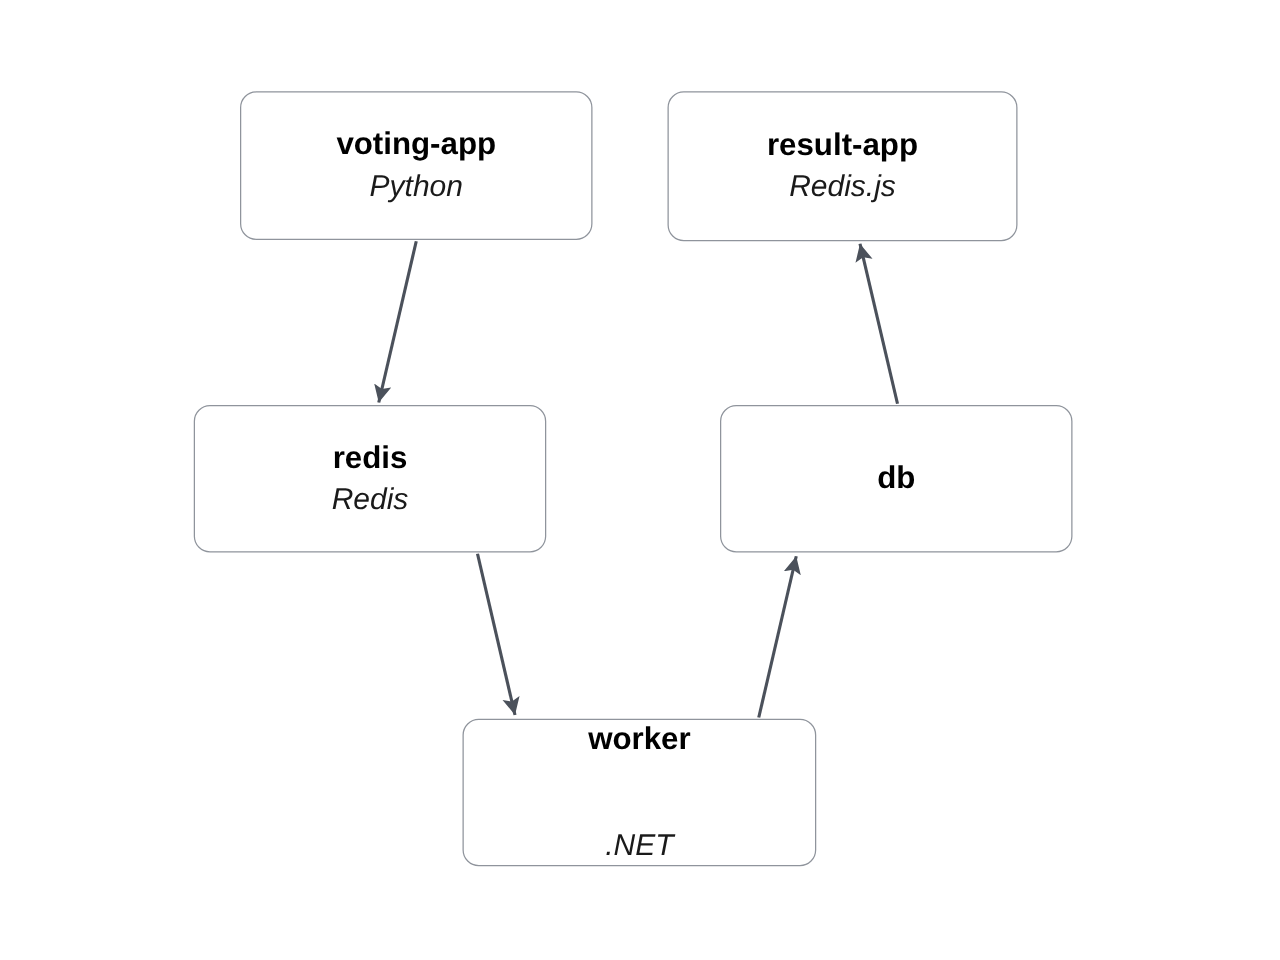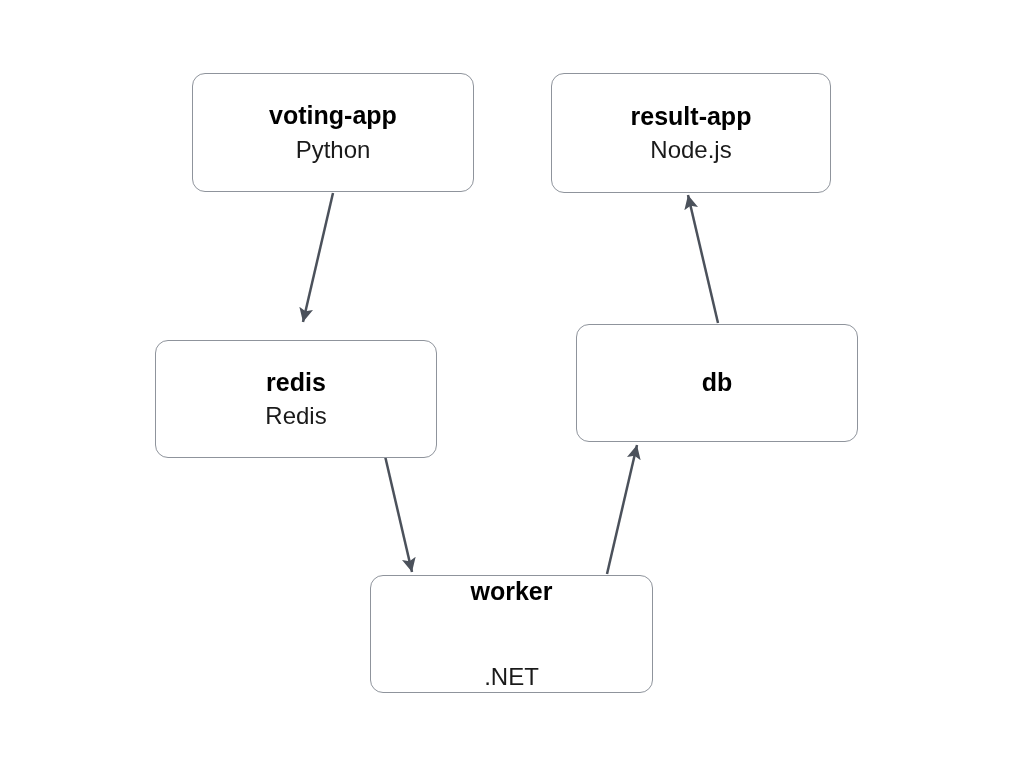--- a/index.html
+++ b/index.html
@@ -39,20 +39,21 @@
     font-size: 25px;
     font-weight: bold;
     color: #000000;
     line-height: 1.25;
   }
   .node-subtitle {
     font-size: 24px;
     font-weight: normal;
     color: #1a1a1a;
     line-height: 1.25;
+    font-style: italic;
   }
   .edge-line {
     stroke: #4b515b;
     stroke-width: 2.5;
     fill: none;
   }
 </style>
 </head>
 <body>
 
@@ -68,26 +69,26 @@
     <line class="edge-line" x1="382" y1="443" x2="412" y2="572" marker-end="url(#arrowhead)"></line>
     <line class="edge-line" x1="607" y1="574" x2="637" y2="445" marker-end="url(#arrowhead)"></line>
     <line class="edge-line" x1="718" y1="323" x2="688" y2="195" marker-end="url(#arrowhead)"></line>
   </svg>
 
   <div class="node" style="left:192px; top:73px; width:282px; height:119px;">
     <div class="node-title">voting-app</div>
     <div class="node-subtitle">Python</div>
   </div>
 
-  <div class="node" style="left:551px; top:73px; width:280px; height:120px;text-align:right;">
+  <div class="node" style="left:534px; top:73px; width:280px; height:120px;text-align:right;">
     <div class="node-title">result-app</div>
-    <div class="node-subtitle">Node.js</div>
+    <div class="node-subtitle">Redis.js</div>
   </div>
 
-  <div class="node" style="left:155px; top:340px; width:282px; height:118px;text-align:right;">
+  <div class="node" style="left:155px; top:324px; width:282px; height:118px;text-align:right;">
     <div class="node-title">redis</div>
     <div class="node-subtitle">Redis</div>
   </div>
 
   <div class="node" style="left:576px; top:324px; width:282px; height:118px;">
     <div class="node-title">db</div>
   </div>
 
   <div class="node" style="left:370px; top:575px; width:283px; height:118px;justify-content:space-between;">
     <div class="node-title">worker</div>

